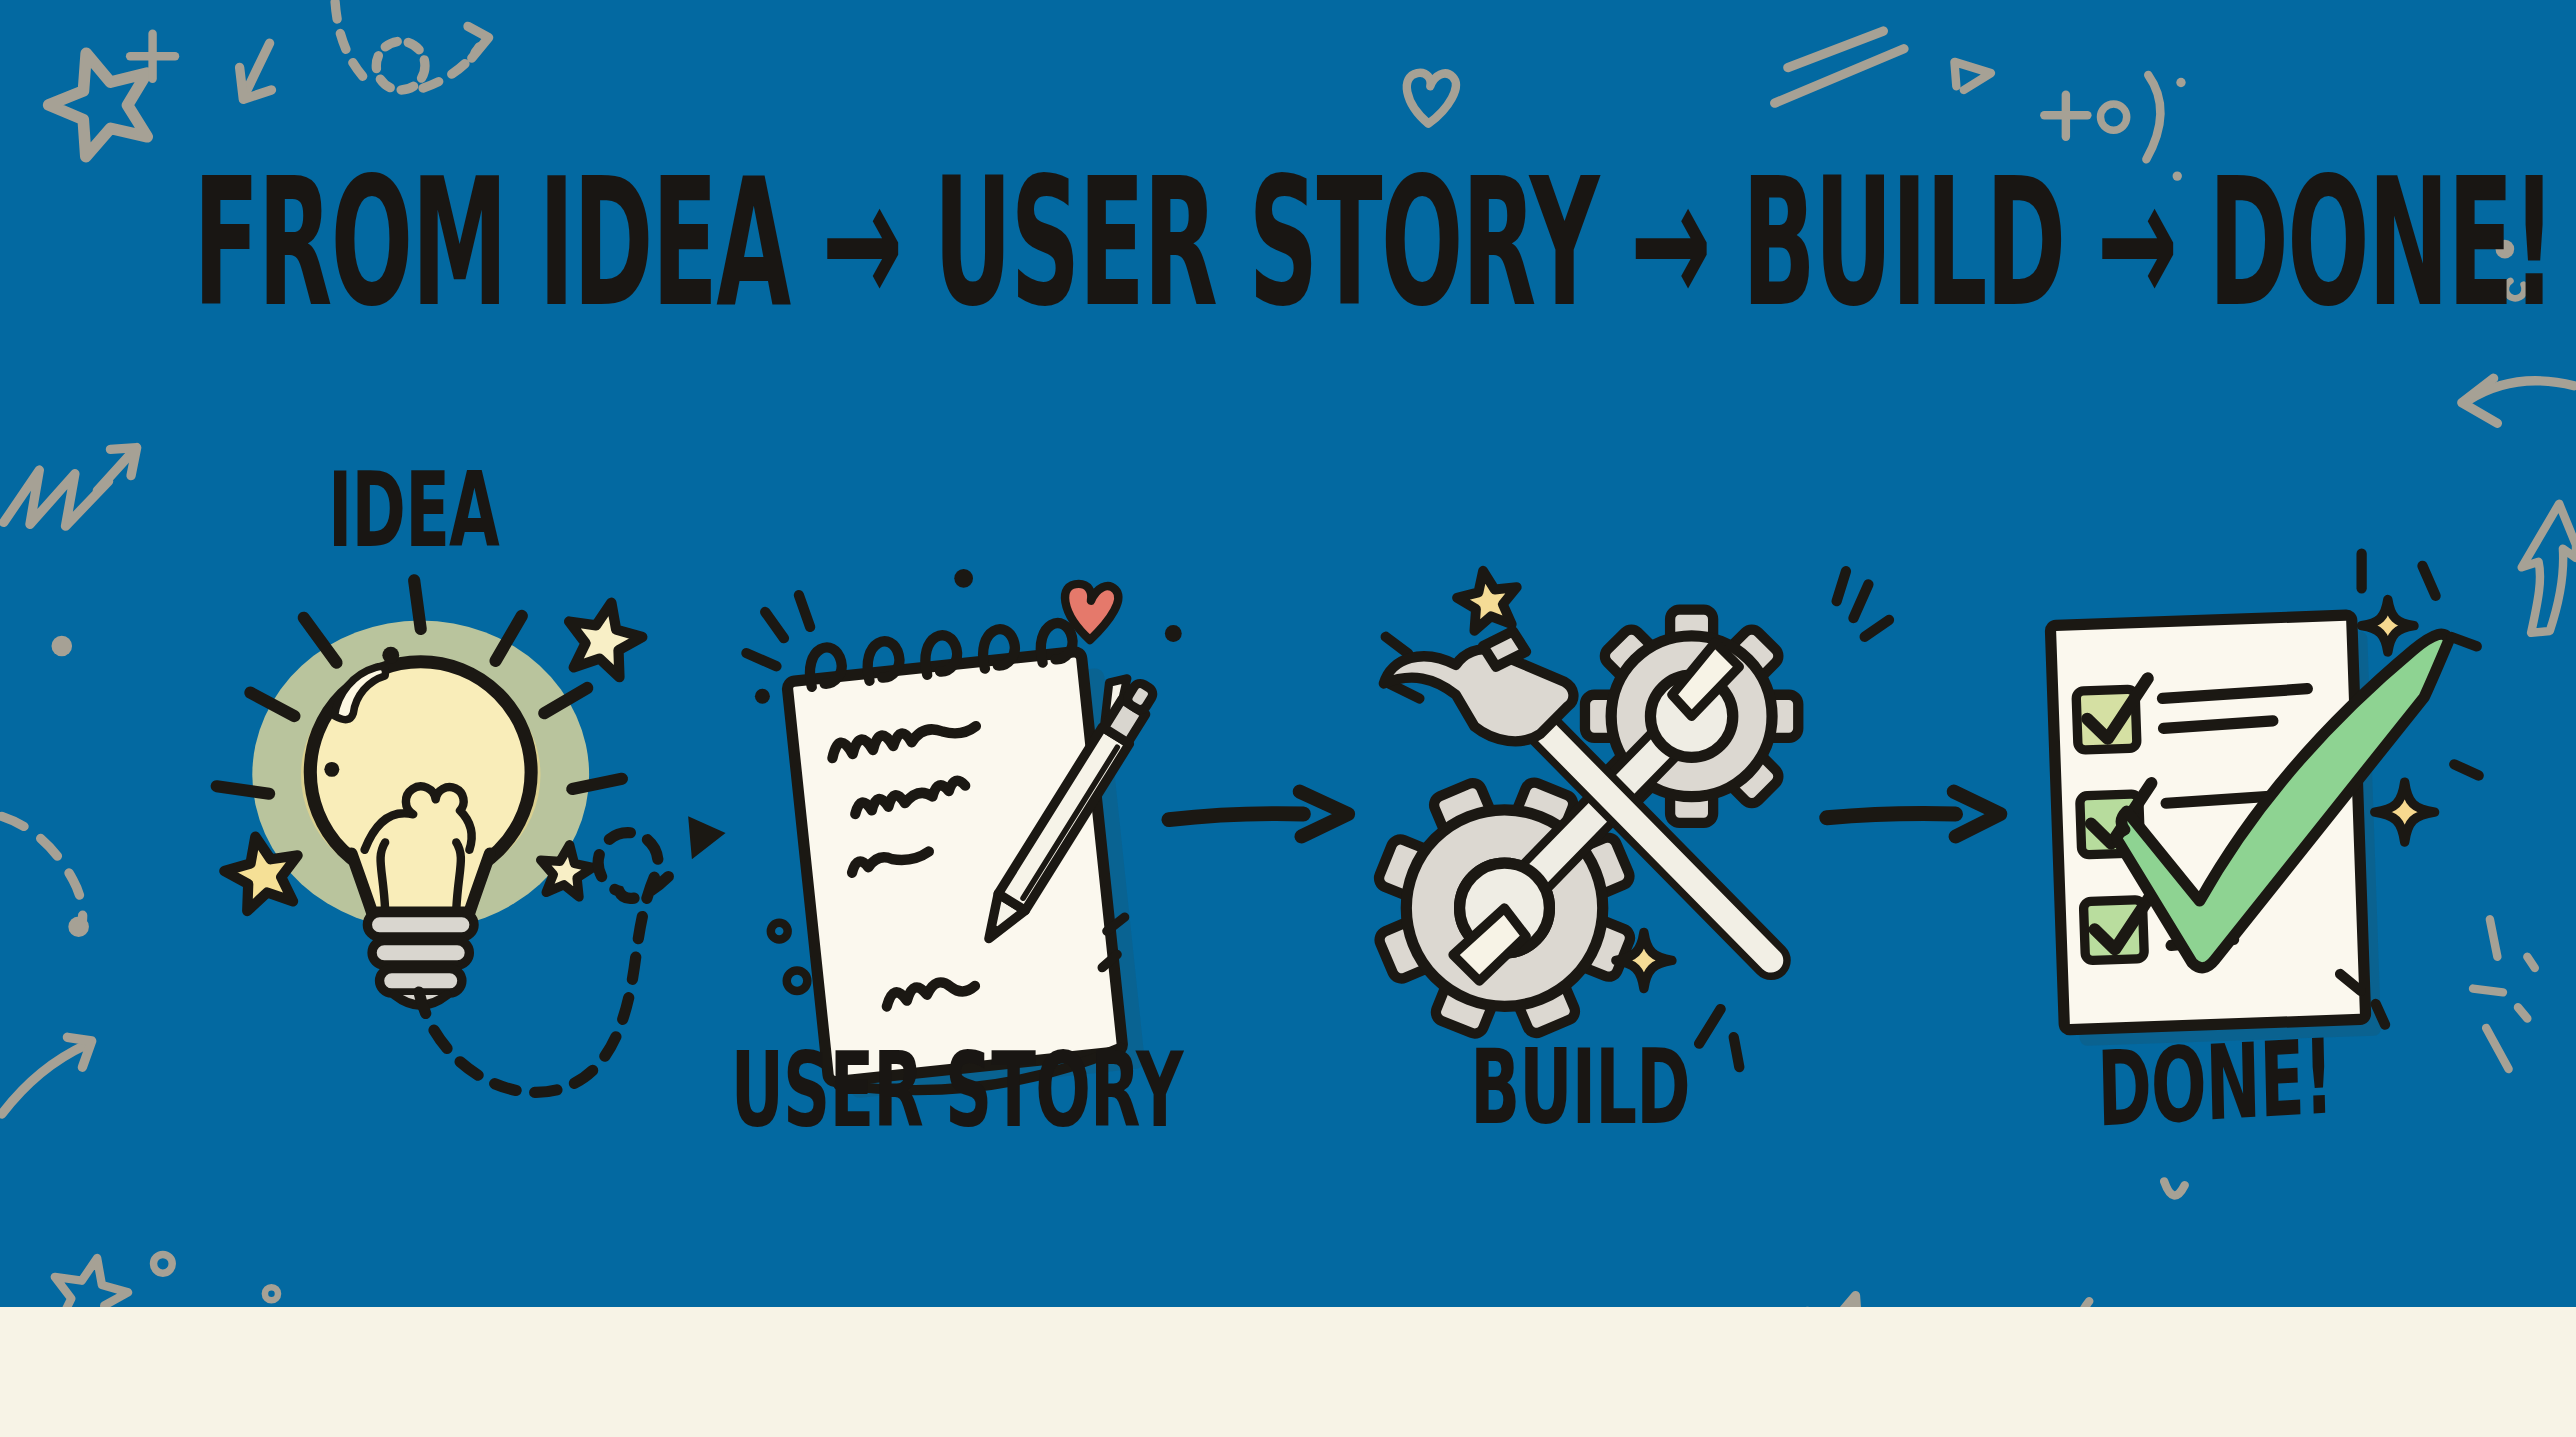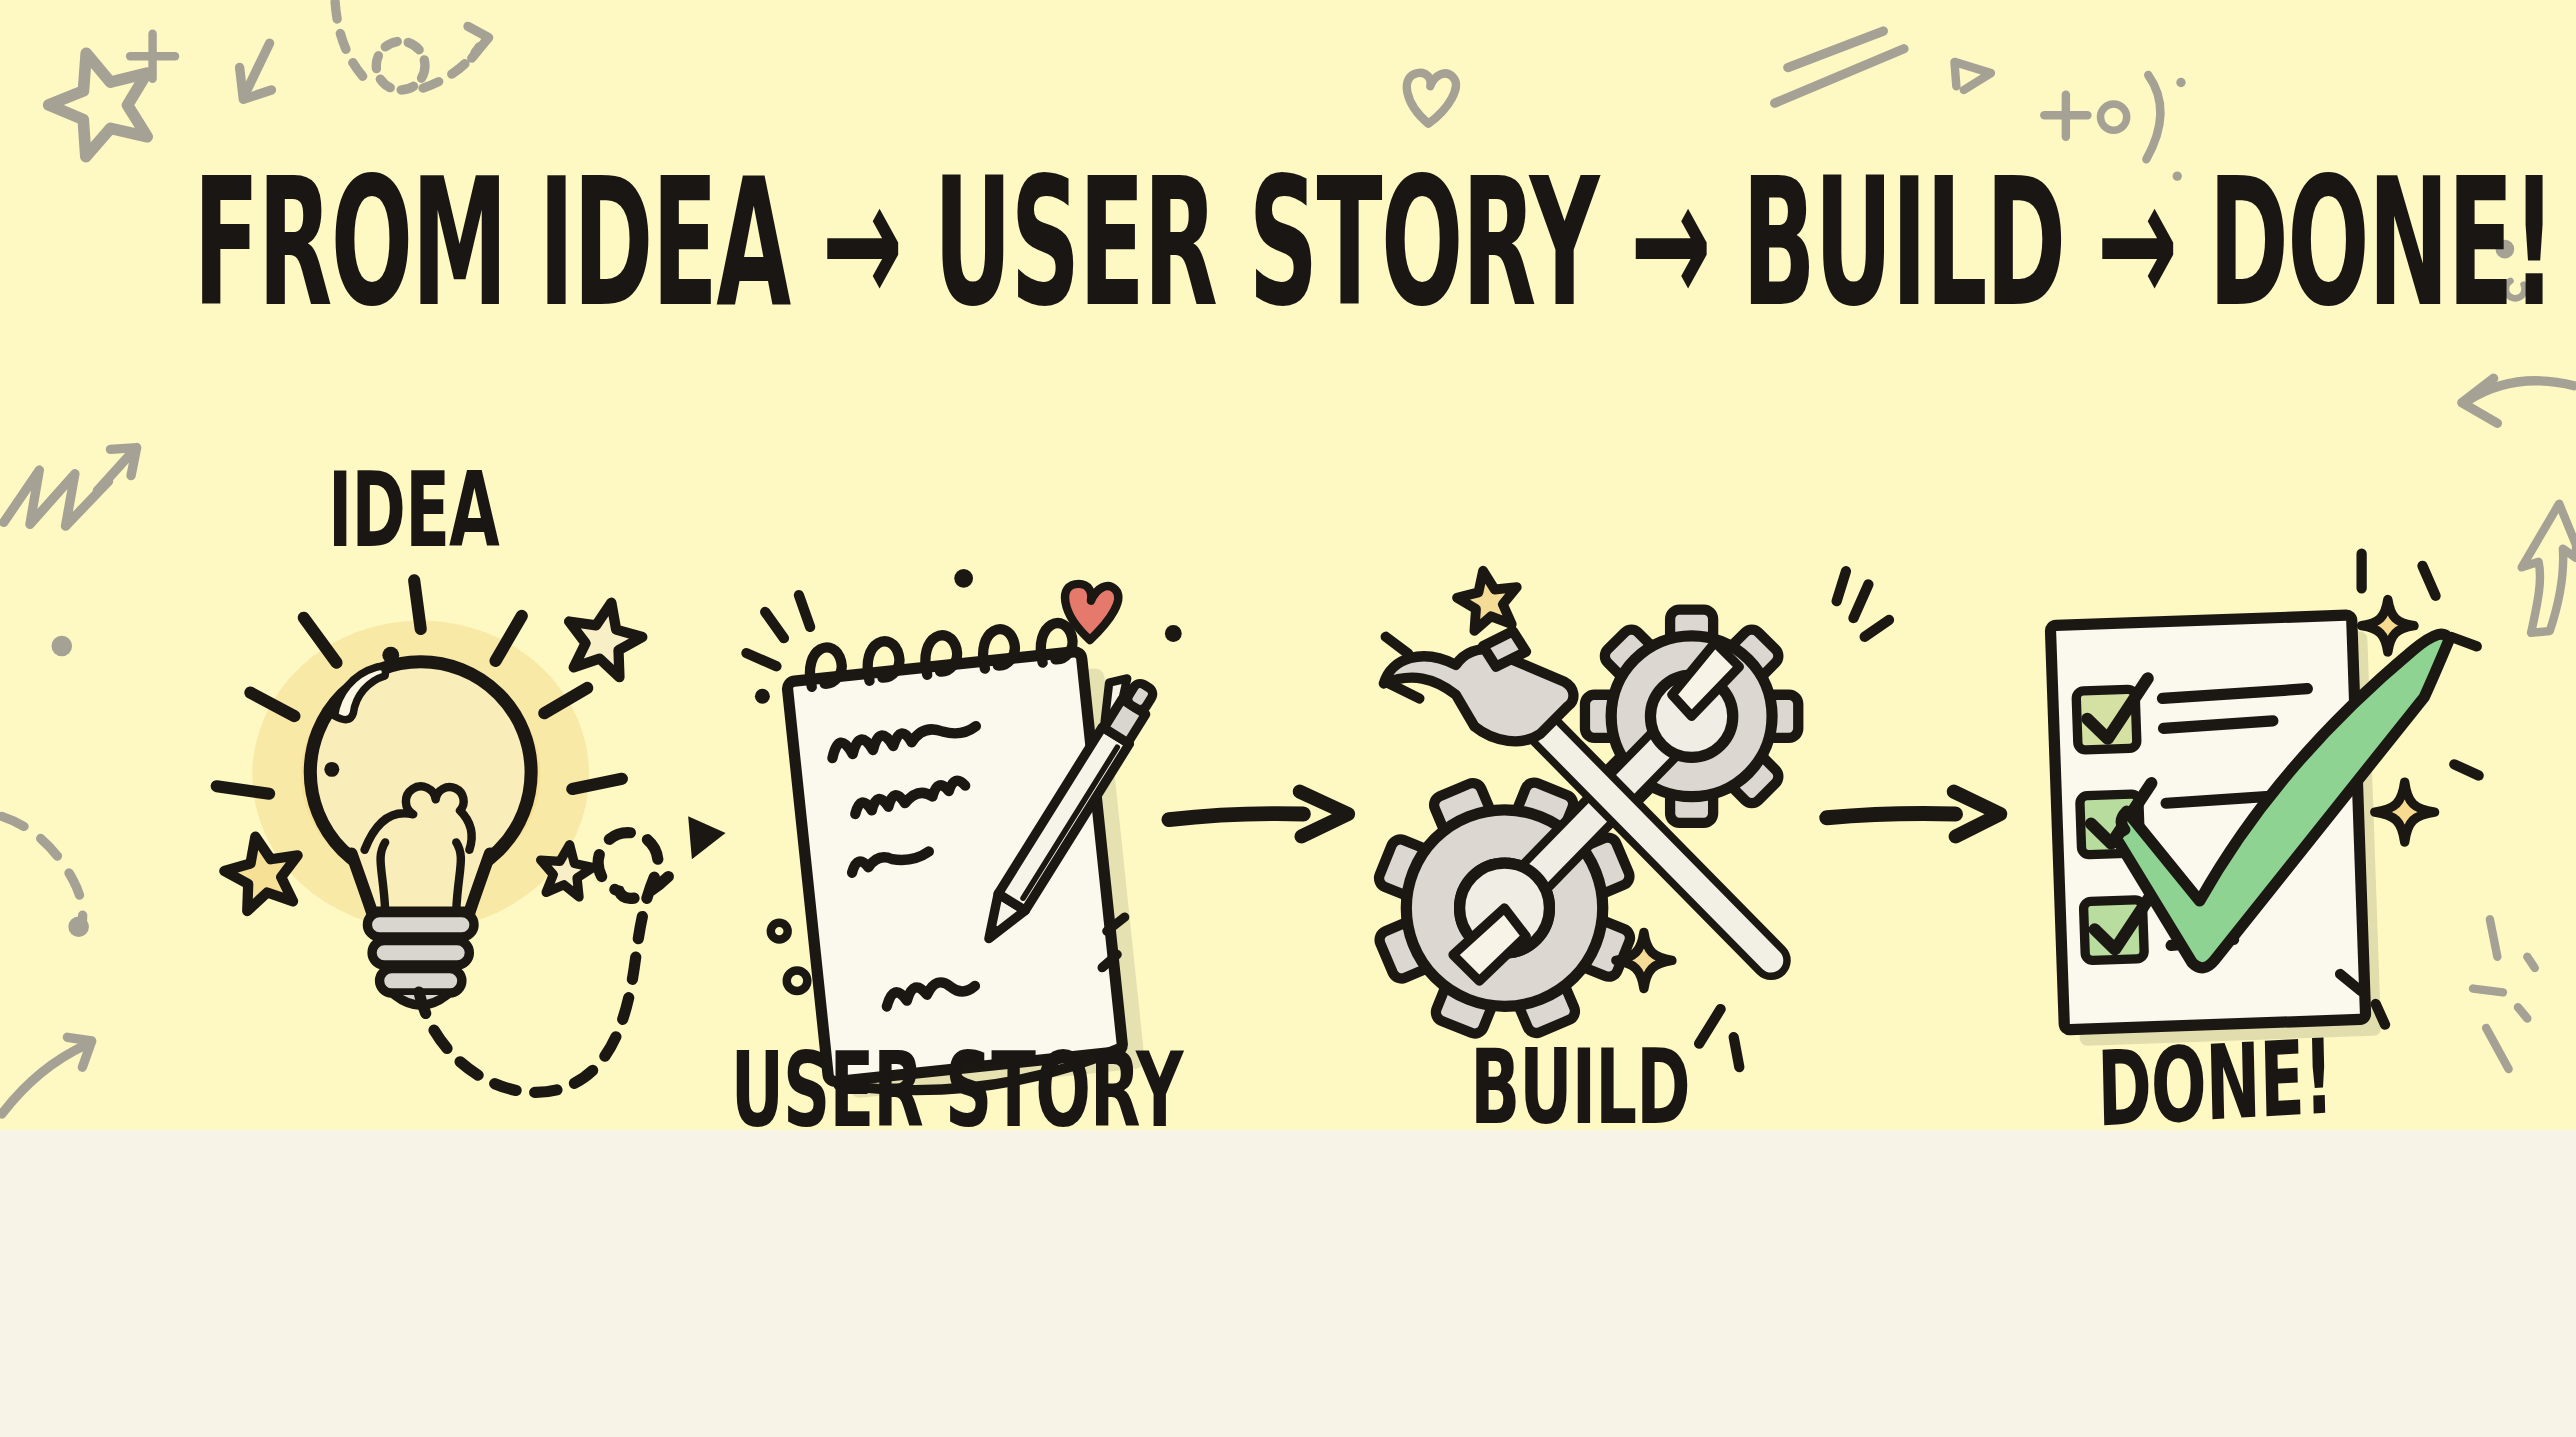--- a/index.html
+++ b/index.html
@@ -1,16 +1,16 @@
 <!DOCTYPE html>
 <html style="font-size:15px"><head>
 <meta charset="utf-8">
 <style>
   html,body{margin:0;padding:0;background:#f7f3e6;}
-  .stage{position:relative;width:2576px;height:1130px;overflow:hidden;background:#fef9c3;
+  .stage{position:relative;width:2576px;height:1307px;overflow:hidden;background:#0369a1;
          font-family:"DejaVu Sans","Liberation Sans",sans-serif;color:#1b1813;}
   .abs{position:absolute;}
   .title{left:0;top:176px;width:2576px;text-align:center;font-size:114px;font-weight:bold;
          letter-spacing:-1.9px;white-space:nowrap;transform:scale(0.85,1.55);color:#191613;}
   .step-label{font-size:69px;font-weight:bold;letter-spacing:-0.9px;text-align:center;
               transform:scale(0.95,1.5);color:#191613;white-space:nowrap;}
   svg{display:block;overflow:visible;}
 </style>
 </head>
 <body>

